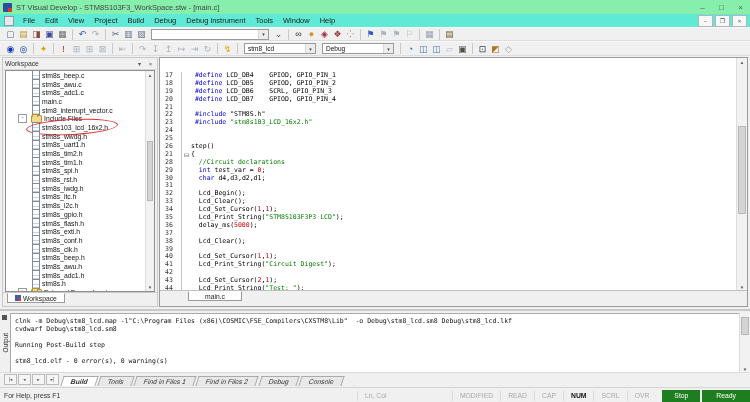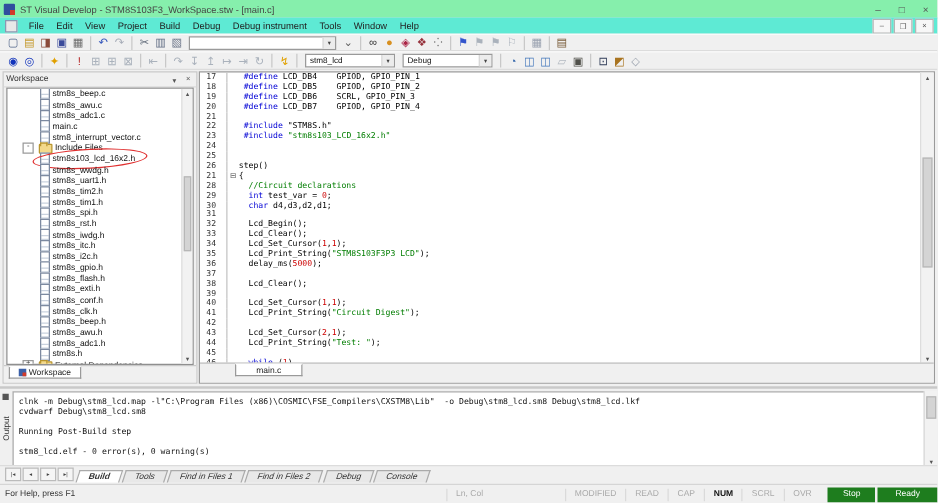--- a/index.html
+++ b/index.html
@@ -57,21 +57,21 @@
   .sbthumb{position:absolute;left:1px;width:6px;background:#d4d4d4;border:1px solid #b7b7b7;box-sizing:border-box;}
   .wsp-tabs{position:absolute;left:0;right:0;bottom:0;height:13px;background:#f0f0f0;border-top:1px solid #c9c9c9;
         display:flex;align-items:flex-start;padding-left:4px;}
   .btab{display:inline-flex;align-items:center;gap:2px;background:#fff;border:1px solid #9a9a9a;border-top:1px solid #fff;
         font-size:6.8px;padding:1px 7px;height:10px;box-sizing:border-box;}
   .btab .mini{width:6px;height:6px;background:#3a5fa8;position:relative;flex:none;}
   .btab .mini::after{content:"";position:absolute;right:0;bottom:0;width:3px;height:3px;background:#d23a2a;}
   
   .editor{position:absolute;left:159px;top:57px;width:589px;height:250px;background:#fff;
         border:1px solid #9a9a9a;box-sizing:border-box;}
-  #code{position:absolute;left:0;top:0;right:10px;bottom:15px;overflow:hidden;padding-top:0;}
+  #code{position:absolute;left:0;top:0;right:10px;bottom:15px;overflow:hidden;padding-top:14px;}
   .cline{display:flex;height:7.9px;font-family:"DejaVu Sans Mono",monospace;font-size:6.5px;line-height:7.9px;}
   .lnum{width:22px;flex:none;padding-left:5px;color:#333;border-right:1px solid #c3c3c3;box-sizing:border-box;}
   .foldc{width:9px;flex:none;text-align:center;font-size:6px;color:#555;font-family:"DejaVu Sans",sans-serif;}
   .ctext span{white-space:pre;}
   .tk-kw{color:#0000d4;} .tk-pl{color:#000;text-align:right;} .tk-str{color:#007d00;} .tk-com{color:#007d00;} .tk-num{color:#cc0000;}
   .ed-sb{position:absolute;right:0;top:0;bottom:15px;width:10px;background:#f2f2f2;border-left:1px solid #ddd;}
   .ed-tabs{position:absolute;left:0;right:0;bottom:0;height:15px;background:#f0f0f0;border-top:1px solid #c0c0c0;
         display:flex;align-items:flex-start;padding-left:28px;}
   
   .outpanel{position:absolute;left:0;top:309px;width:750px;height:77px;background:#f0f0f0;

